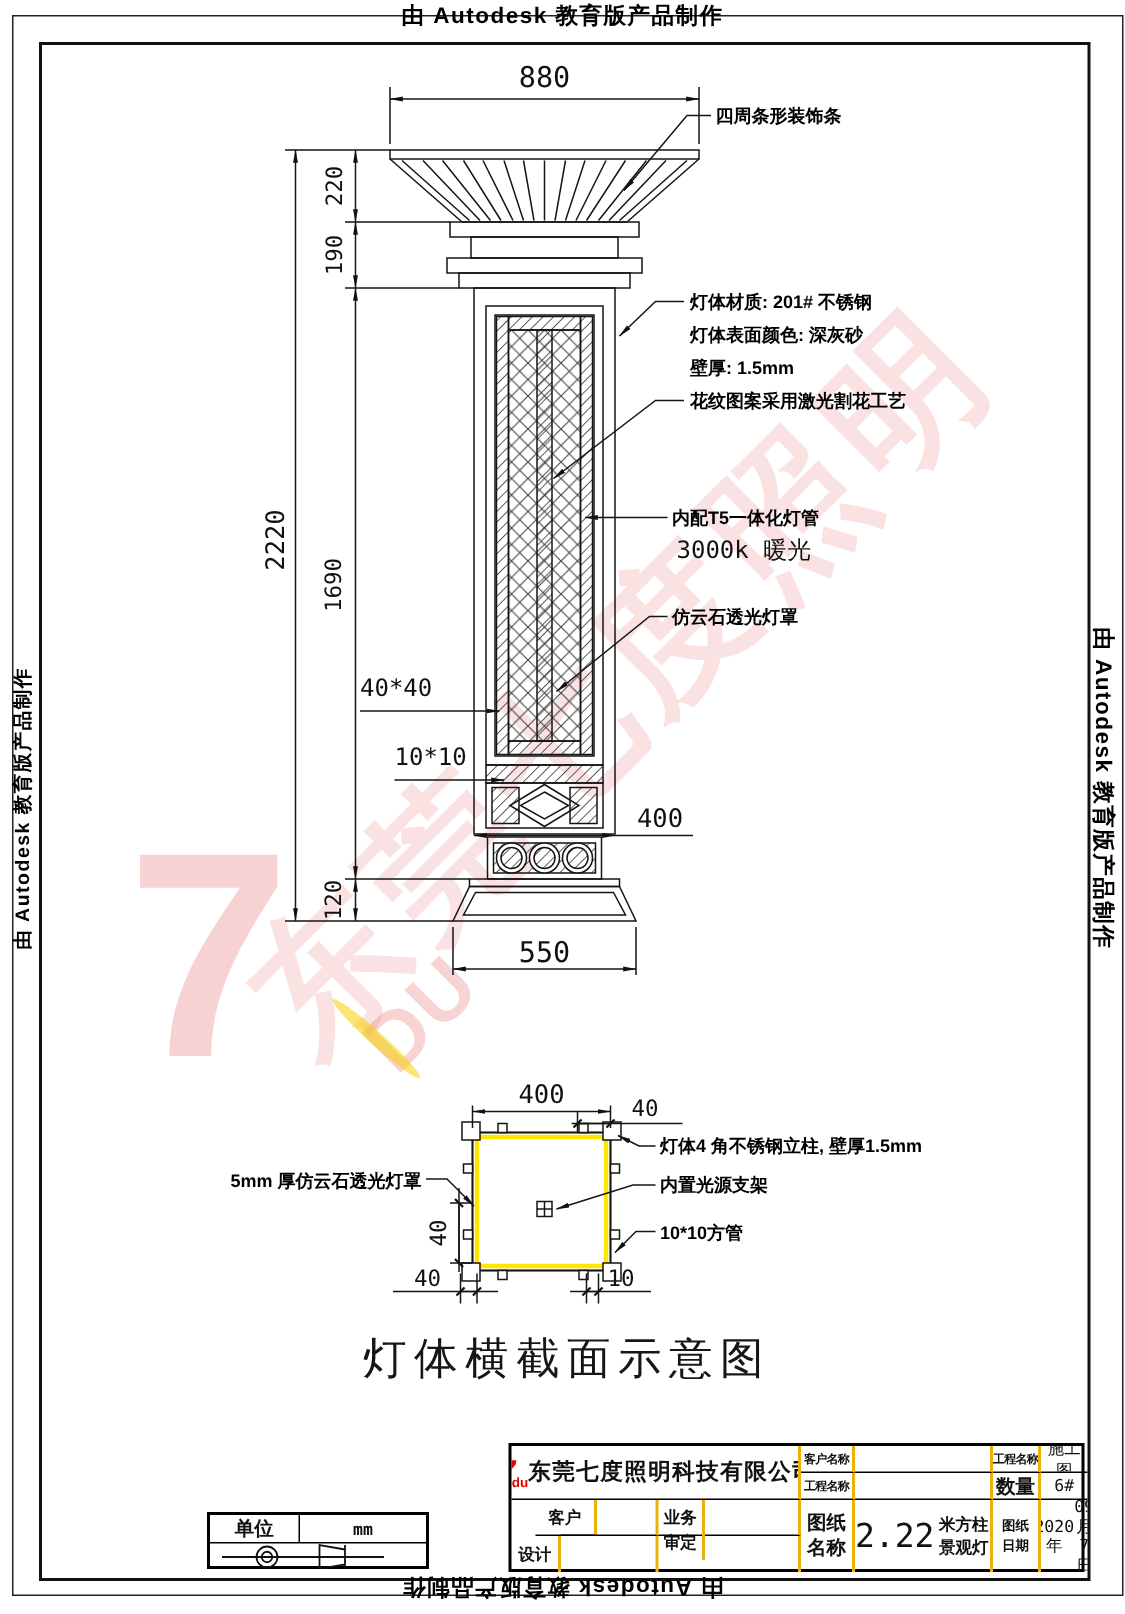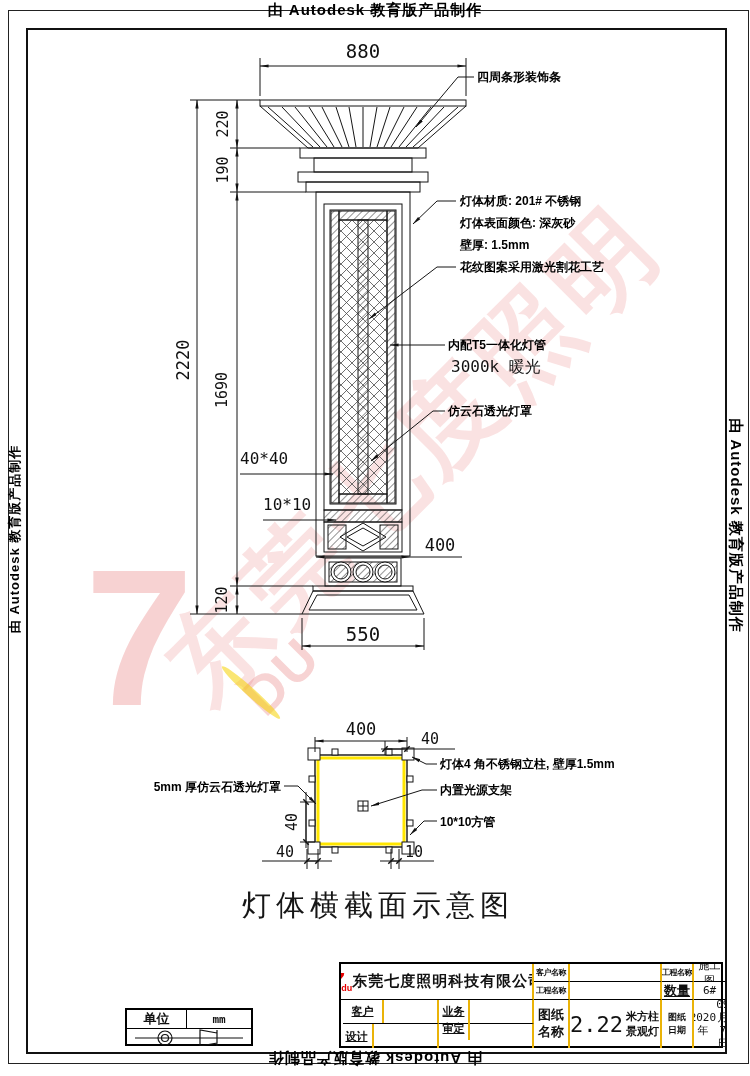--- a/index.html
+++ b/index.html
@@ -32,29 +32,29 @@
   .dimtxt{font-family:"DejaVu Sans Mono",monospace;fill:#111;}
   .note{font-family:"Liberation Sans",sans-serif;font-weight:bold;font-size:12px;fill:#000;}
   .caption{font-family:"Liberation Sans",sans-serif;font-size:29px;letter-spacing:5px;fill:#161616;}
   
   .tblock{position:absolute;left:339px;top:962px;width:384px;height:86px;z-index:4;
       border:2px solid #000;box-sizing:border-box;background:transparent;font-size:11px;}
   .cell{position:absolute;box-sizing:border-box;border-right:2px solid #eab308;border-bottom:1px solid #000;
       display:flex;align-items:center;justify-content:center;text-align:center;overflow:hidden;}
   .cell.norb{border-right:none;}
   .cell.nobb{border-bottom:none;}
-  .lab{font-weight:bold;text-decoration:underline;}
+  .lab{font-weight:bold;}
   .small{font-size:8px;font-weight:bold;letter-spacing:-0.5px;}
   .company{font-size:15px;font-weight:bold;letter-spacing:1px;white-space:nowrap;}
   .logo7{color:#e60000;font-size:26px;font-weight:bold;font-style:italic;line-height:1;margin-right:4px;}
   .logodu{color:#e60000;font-size:9px;font-weight:bold;margin-left:-6px;margin-top:12px;}
   .dnum{font-family:"DejaVu Sans Mono",monospace;font-size:22px;margin-right:2px;}
   .dval{font-family:"DejaVu Sans Mono",monospace;font-size:11px;line-height:1.2;}
   
-  .ubox{position:absolute;left:125px;top:1008px;width:128px;height:38px;z-index:4;
+  .ubox{position:absolute;left:138px;top:1008px;width:148px;height:38px;z-index:4;
       border:2px solid #000;box-sizing:border-box;}
   .ubox .row1{position:absolute;left:0;top:0;width:100%;height:19px;border-bottom:1px solid #000;
       box-sizing:border-box;display:flex;}
   .ubox .c1{width:60px;border-right:1px solid #000;box-sizing:border-box;display:flex;
       align-items:center;justify-content:center;font-weight:bold;font-size:13px;}
   .ubox .c2{flex:1;display:flex;align-items:center;justify-content:center;
       font-family:"DejaVu Sans Mono",monospace;font-weight:bold;font-size:11px;}
   .ubox svg{position:absolute;left:0;top:19px;}
 </style>
 </head>
@@ -244,21 +244,21 @@
   </div>
   <div class="cell small" style="left:193px;top:0;width:36px;height:18px;">客户名称</div>
   <div class="cell" style="left:229px;top:0;width:92px;height:18px;"></div>
   <div class="cell small" style="left:321px;top:0;width:32px;height:18px;">工程名称</div>
   <div class="cell norb" style="left:353px;top:0;width:31px;height:18px;font-weight:normal;">施工图</div>
   <div class="cell small" style="left:193px;top:18px;width:36px;height:18px;">工程名称</div>
   <div class="cell" style="left:229px;top:18px;width:92px;height:18px;"></div>
   <div class="cell lab" style="left:321px;top:18px;width:32px;height:18px;font-size:13px;">数量</div>
   <div class="cell norb dval" style="left:353px;top:18px;width:31px;height:18px;">6#</div>
 
-  <div class="cell lab" style="left:2px;top:36px;width:41px;height:24px;">客户</div>
+  <div class="cell lab" style="left:16px;top:36px;width:41px;height:24px;">客户</div>
   <div class="cell" style="left:33px;top:36px;width:65px;height:24px;"></div>
   <div class="cell lab" style="left:98px;top:36px;width:31px;height:24px;">业务</div>
   <div class="cell" style="left:129px;top:36px;width:64px;height:24px;"></div>
 
   <div class="cell lab nobb" style="left:0;top:60px;width:33px;height:24px;">设计</div>
   <div class="cell nobb" style="left:33px;top:60px;width:65px;height:24px;"></div>
   <div class="cell lab nobb" style="left:98px;top:52px;width:31px;height:24px;">审定</div>
   <div class="cell nobb" style="left:129px;top:60px;width:64px;height:24px;"></div>
 
   <div class="cell nobb" style="left:193px;top:36px;width:36px;height:48px;flex-direction:column;font-size:13px;font-weight:bold;line-height:1.3;">

